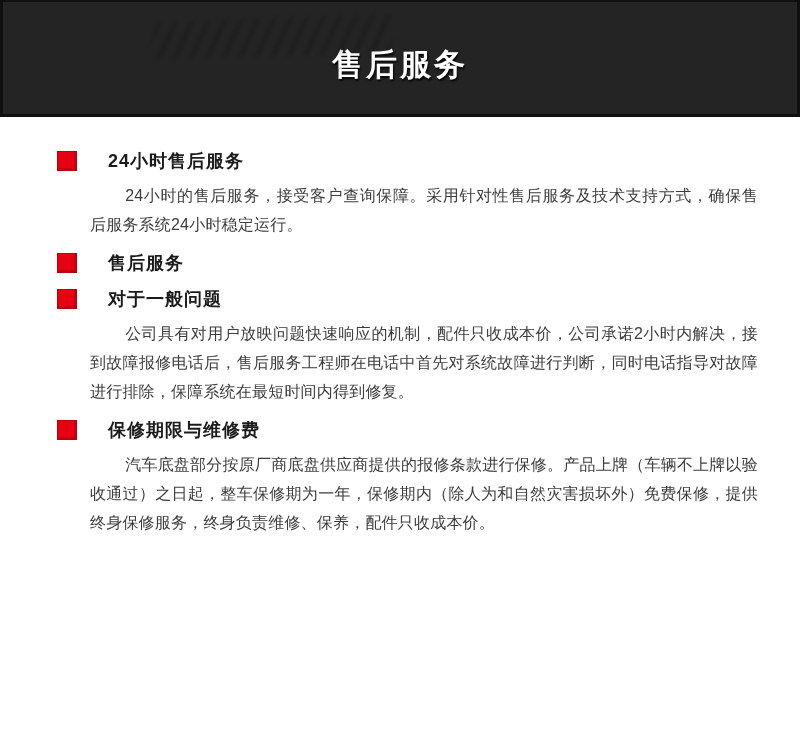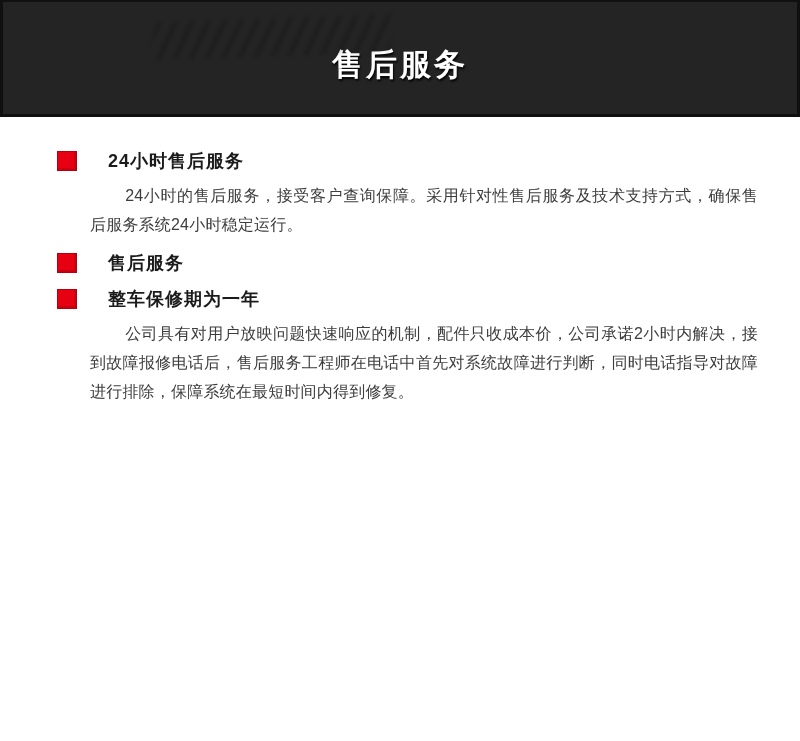--- a/index.html
+++ b/index.html
@@ -112,20 +112,27 @@
     <section class="svc-section">
       <div class="heading-row">
         <span class="bullet"></span>
         <h2 class="svc-heading">售后服务</h2>
       </div>
     </section>
 
     <section class="svc-section">
       <div class="heading-row">
         <span class="bullet"></span>
-        <h2 class="svc-heading">整车保修期为一年</h2>
+        <h2 class="svc-heading">对于一般问题</h2>
       </div>
       <p class="svc-para">公司具有对用户放映问题快速响应的机制，配件只收成本价，公司承诺2小时内解决，接到故障报修电话后，售后服务工程师在电话中首先对系统故障进行判断，同时电话指导对故障进行排除，保障系统在最短时间内得到修复。</p>
     </section>
 
+    <section class="svc-section">
+      <div class="heading-row">
+        <span class="bullet"></span>
+        <h2 class="svc-heading">保修期限与维修费</h2>
+      </div>
+      <p class="svc-para">汽车底盘部分按原厂商底盘供应商提供的报修条款进行保修。产品上牌（车辆不上牌以验收通过）之日起，整车保修期为一年，保修期内（除人为和自然灾害损坏外）免费保修，提供终身保修服务，终身负责维修、保养，配件只收成本价。</p>
+    </section>
 
   </main>
 </div>
 
 </body></html>

